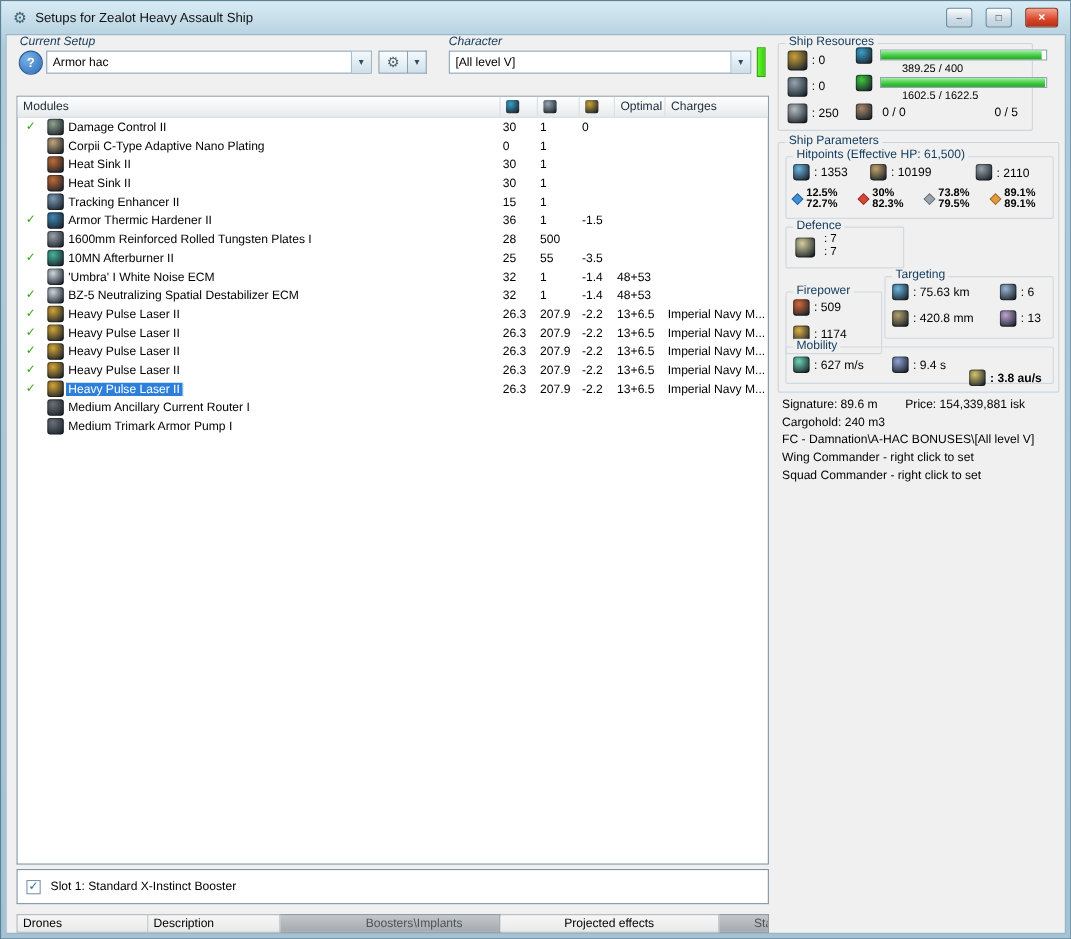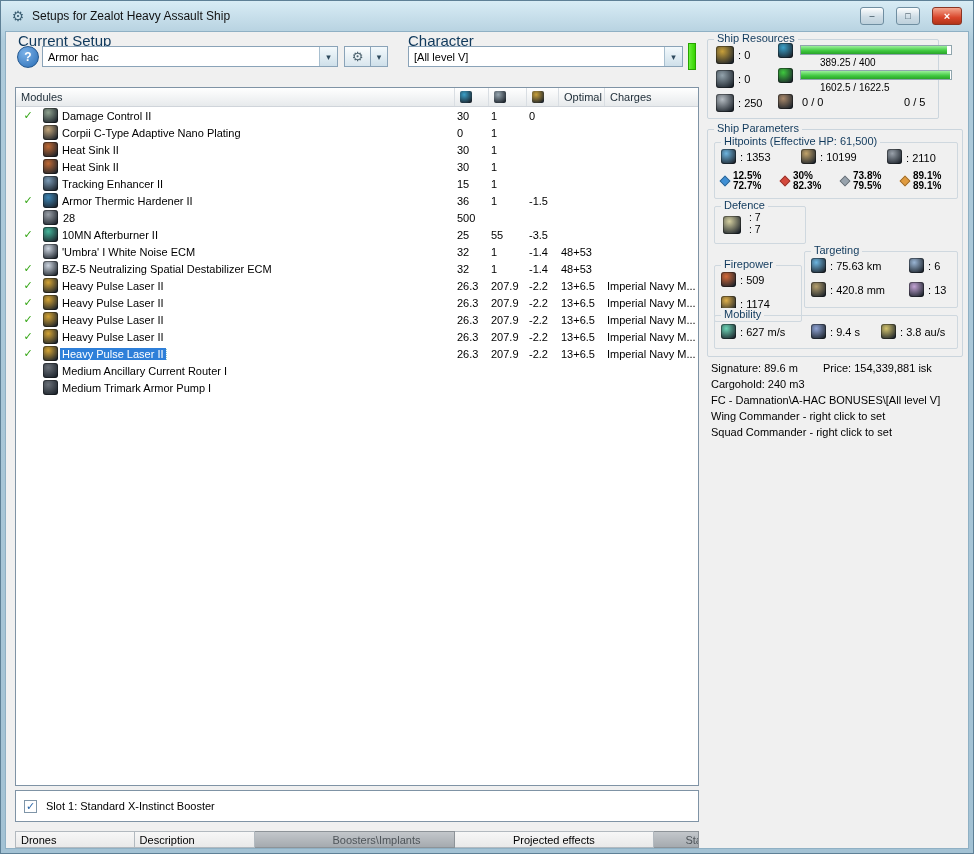--- a/index.html
+++ b/index.html
@@ -15,21 +15,21 @@
   .title-icon { width:16px; height:16px; margin-left:8px; display:flex; align-items:center; justify-content:center;
     color:#3c6074; font-size:14px; }
   .title-text { margin-left:6px; font-size:12px; color:#111; }
   .winbtns { margin-left:auto; margin-right:10px; display:flex; gap:12px; }
   .wbtn { width:22px; height:16px; border:1px solid #6f8ea1; border-radius:3px;
     background:linear-gradient(180deg,#fdfefe,#cfdde6 55%,#bed1dc); display:flex; align-items:center; justify-content:center;
     font-size:9px; color:#243b4a; line-height:1; }
   .wbtn.close { width:28px; border-color:#8a3423;
     background:linear-gradient(180deg,#f4a58d,var(--close-button-red,#d9452b) 60%,#b23418); color:#fff; font-size:11px; font-weight:bold; }
   .client-bg { position:absolute; left:4px; top:30px; right:4px; bottom:4px; background:#f0f0f0; border:1px solid #8fb0c4; }
-  .lbl { position:absolute; font-size:15px; color:#10395c; white-space:nowrap; }
+  .lbl { position:absolute; font-size:11px; color:#10395c; white-space:nowrap;font-style:italic; }
   .val::before { content:": "; }
   .val, .valnc { font-size:11px; white-space:nowrap; }
   .ic { display:inline-block; width:15px; height:15px; border-radius:3px; flex:none;
     background:radial-gradient(circle at 35% 30%, var(--tint,#8a97a5), #1b222a 85%);
     box-shadow:inset 0 0 0 1px rgba(0,0,0,.35); vertical-align:middle; }
   .ic.big { width:18px; height:18px; }
 
   
   .help-btn { position:absolute; left:16px; top:45px; width:20px; height:20px; border-radius:50%;
     background:radial-gradient(circle at 35% 30%, #7ab1e8, #2a6db5); border:1px solid #23578e;
@@ -229,20 +229,21 @@
           <span class="mnum">1</span>
           <span class="mnum">-1.5</span>
           <span class="mnum"></span>
           <span class="mnum mchg"></span>
         </div>
         <div class="mrow">
           <span class="mcheck"></span>
           <span class="micell">
             <span class="mico" style="--tint: #9aa0a8;"></span>
           </span>
+          <span class="mnamecell"><span class="mname">1600mm Reinforced Rolled Tungsten Plates I</span></span>
           <span class="mnum">28</span>
           <span class="mnum">500</span>
           <span class="mnum"></span>
           <span class="mnum"></span>
           <span class="mnum mchg"></span>
         </div>
         <div class="mrow">
           <span class="mcheck">✓</span>
           <span class="micell">
             <span class="mico" style="--tint: #45b59a;"></span>
@@ -412,21 +413,21 @@
 
   <div class="gbox" style="left:706px; top:128px; width:256px; height:228px;">
     <span class="glabel">Ship Parameters</span>
 
     <div class="sub" style="left:6px; top:12px; width:244px; height:57px;">
       <span class="glabel">Hitpoints (Effective HP: 61,500)</span>
       <div class="iconval" style="left:6px; top:6px;">
           <span class="ic" style="--tint:#6db5e0;"></span>
           <span class="val">1353</span>
         </div>
-      <div class="iconval" style="left:86px; top:6px;justify-content:space-between;">
+      <div class="iconval" style="left:76px; top:6px;justify-content:space-between;">
           <span class="ic" style="--tint:#c2a36a;"></span>
           <span class="val">10199</span>
         </div>
       <div class="iconval" style="left:172px; top:6px;align-items:flex-end;">
           <span class="ic" style="--tint:#9aa2ab;"></span>
           <span class="val">2110</span>
         </div>
       <div id="resist-row" style="position:absolute; left:6px; top:28px; display:flex; gap:2px;">
           <div class="rescell">
             <span class="rdia" style="background: rgb(63, 143, 212);"></span>
@@ -452,21 +453,21 @@
           <div class="rescell">
             <span class="rdia" style="background: rgb(224, 155, 63);"></span>
             <span class="rvals">
               <span class="rv">89.1%</span>
               <span class="rv">89.1%</span>
             </span>
           </div>
         </div>
     </div>
 
-    <div class="sub" style="left:6px; top:76px; width:92px; height:38px;">
+    <div class="sub" style="left:6px; top:76px; width:108px; height:38px;">
       <span class="glabel">Defence</span>
       <span class="ic big" style="position:absolute; left:8px; top:9px; --tint:#d4cfa0;"></span>
       <span class="stack" style="left:34px; top:4px;">
         <span class="val">7</span>
         <span class="val">7</span>
       </span>
     </div>
 
 
     <div class="sub" style="left:6px; top:135px; width:88px; height:57px;">
@@ -504,21 +505,21 @@
     <div class="sub" style="left:6px; top:185px; width:244px; height:34px;">
       <span class="glabel">Mobility</span>
       <div class="iconval" style="left:6px; top:8px;">
           <span class="ic" style="--tint:#6dd4b5;"></span>
           <span class="val">627 m/s</span>
         </div>
       <div class="iconval" style="left:96px; top:8px;">
           <span class="ic" style="--tint:#8fa3d4;"></span>
           <span class="val">9.4 s</span>
         </div>
-      <div class="iconval" style="left:166px; top:8px;">
+      <div class="iconval" style="left:166px; top:20px;font-weight:bold;">
           <span class="ic" style="--tint:#d4c46d;"></span>
           <span class="val">3.8 au/s</span>
         </div>
     </div>
   </div>
 
   <div class="footline" style="left:710px; top:361px; width:252px; position:absolute;">
     <span>Signature: 89.6 m</span>
     <span style="position:absolute; left:112px;">Price: 154,339,881 isk</span>
   </div>

